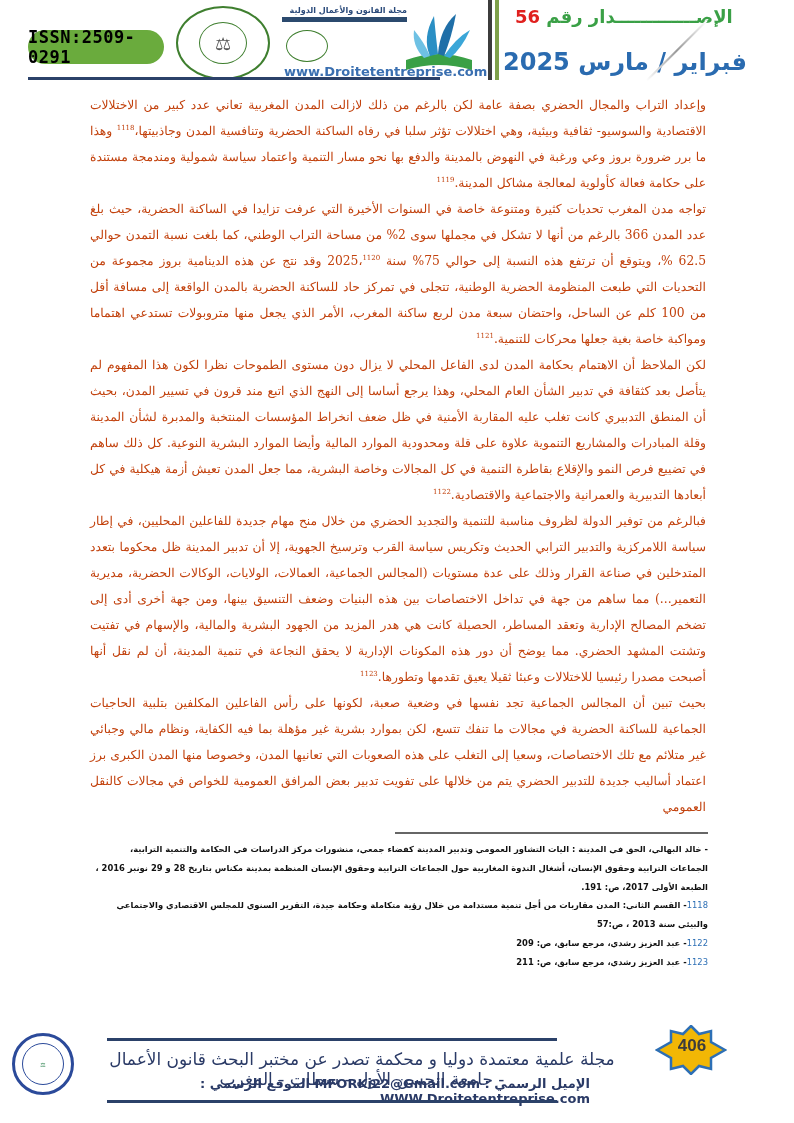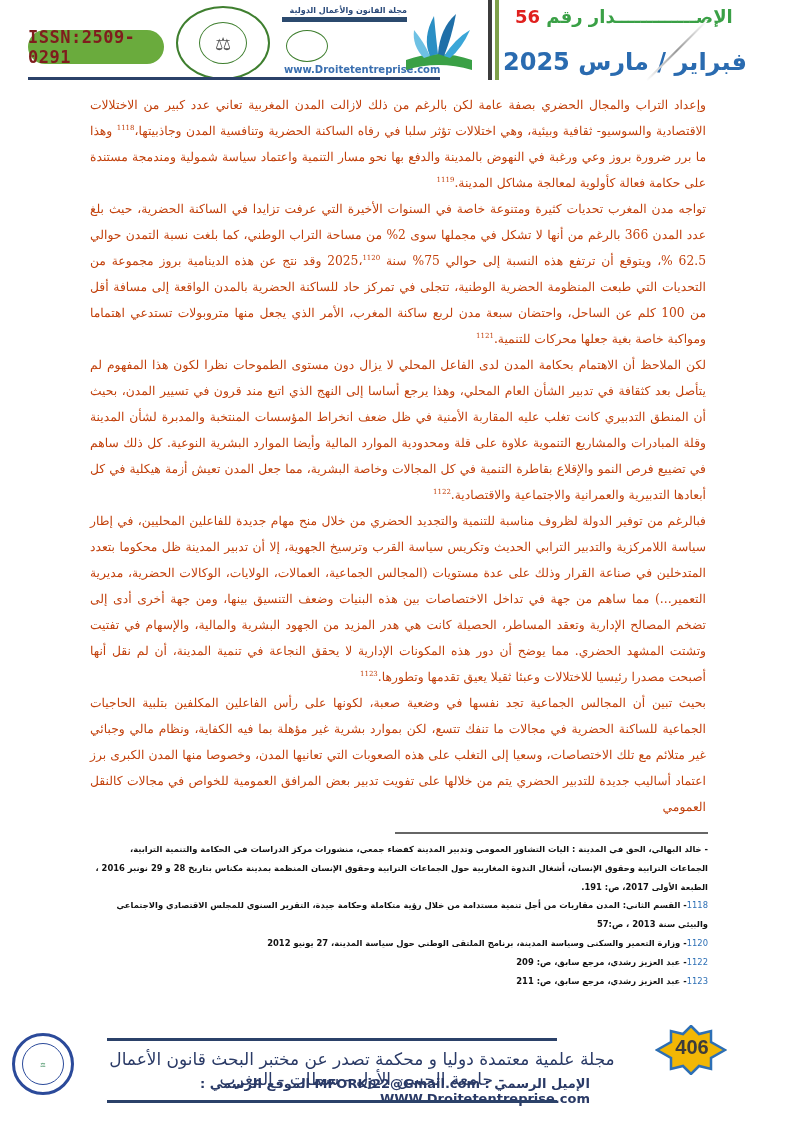--- a/index.html
+++ b/index.html
@@ -1,27 +1,27 @@
 <!DOCTYPE html>
 <html lang="ar"><head>
 <meta charset="utf-8">
 <style>
   html, body { margin: 0; padding: 0; background: #ffffff; }
   body { width: 794px; height: 1123px; position: relative; overflow: hidden; font-family: "DejaVu Sans", sans-serif; color: #111; }
 
   
   .header { position: absolute; left: 0; top: 0; width: 794px; height: 92px; }
-  .issn { position: absolute; left: 28px; top: 30px; width: 136px; height: 34px; background: #6aab3d; border-radius: 17px; color: #7f1d1d; font-family: "DejaVu Sans Mono", monospace; font-weight: bold; font-size: 17px; display: flex; align-items: center; justify-content: center; letter-spacing: 0.5px; }
+  .issn { position: absolute; left: 28px; top: 30px; width: 136px; height: 34px; background: #6aab3d; border-radius: 17px; color: #000000; font-family: "DejaVu Sans Mono", monospace; font-weight: bold; font-size: 17px; display: flex; align-items: center; justify-content: center; letter-spacing: 0.5px; }
   .seal1 { position: absolute; left: 176px; top: 6px; width: 90px; height: 70px; border: 2px solid #3f7f2f; border-radius: 50%; display:flex; align-items:center; justify-content:center; }
   .seal1 .inner { width: 46px; height: 40px; border: 1px solid #3f7f2f; border-radius: 50%; display:flex; align-items:center; justify-content:center; font-size: 18px; color:#555; }
   .journal-logo { position: absolute; left: 282px; top: 6px; width: 125px; height: 62px; }
   .journal-logo .jt { font-size: 8px; color:#2a4a7a; font-weight: bold; text-align:right; direction: rtl; }
   .journal-logo .jbar { height: 5px; background:#2b4a6e; margin-top:2px; }
   .journal-logo .jseal { position:absolute; left: 4px; top: 24px; width: 40px; height: 30px; border:1px solid #3f7f2f; border-radius:50%; }
-  .journal-logo .jurl { position:absolute; left: 2px; top: 58px; font-size: 10px; color:#3a6fb0; font-weight:bold; }
+  .journal-logo .jurl { position:absolute; left: 2px; top: 58px; font-size: 13px; color:#3a6fb0; font-weight:bold; }
   .book-logo { position: absolute; left: 400px; top: 8px; width: 78px; height: 68px; }
   .vbars { position: absolute; left: 488px; top: 0; width: 12px; height: 80px; }
   .vbars .b1 { position:absolute; left:0; top:0; width:4px; height:80px; background:#3c3c3c; }
   .vbars .b2 { position:absolute; left:7px; top:0; width:4px; height:80px; background:#7ea04a; }
   .issue-line { position: absolute; left: 515px; top: 6px; width: 240px; text-align: left; direction: rtl; font-size: 18px; font-weight: bold; color: #3aa046; }
   .issue-line .num { color: #e0201e; }
   .date-line { position: absolute; left: 503px; top: 48px; direction: rtl; font-size: 24px; font-weight: bold; color: #2a6bb0; }
   .diag { position: absolute; left: 706px; top: 20px; width: 2px; height: 85px; background: linear-gradient(#fff,#999,#fff); transform: rotate(45deg); transform-origin: top left; }
   .head-rule { position: absolute; left: 28px; top: 77px; width: 412px; height: 3px; background: #2b4169; }
 
@@ -38,21 +38,21 @@
   .footnotes b { font-weight: bold; }
 
   
   .footer-seal { position: absolute; left: 12px; top: 1033px; width: 62px; height: 62px; border-radius: 50%; border: 3px solid #2b4a9a; box-sizing: border-box; display:flex; align-items:center; justify-content:center; background:#fff; }
   .footer-seal .in { width: 40px; height: 40px; border-radius: 50%; border:1px solid #2b4a9a; font-size: 6px; display:flex; align-items:center; justify-content:center; color:#3a8a5a; }
   .foot-rule-top { position: absolute; left: 107px; top: 1038px; width: 450px; height: 3px; background: #2b4169; }
   .foot-rule-bot { position: absolute; left: 107px; top: 1100px; width: 450px; height: 3px; background: #2b4169; }
   .foot-line1 { position: absolute; left: 107px; top: 1049px; width: 510px; direction: rtl; text-align: center; font-size: 17px; font-weight: normal; color: #2a3a66; font-family: "DejaVu Sans", sans-serif; }
   .foot-line2 { position: absolute; left: 130px; top: 1076px; width: 460px; direction: rtl; text-align: right; font-size: 13px; font-weight: bold; color: #2a3a66; font-family: "DejaVu Sans", sans-serif; }
   .page-star { position: absolute; left: 655px; top: 1025px; width: 72px; height: 50px; }
-  .page-num { position: absolute; left: 672px; top: 1036px; width: 40px; text-align: center; font-weight: bold; font-size: 20px; color: #3c3c3c; font-family: "Liberation Sans", sans-serif; }
+  .page-num { position: absolute; left: 672px; top: 1036px; width: 40px; text-align: center; font-weight: bold; font-size: 17px; color: #3c3c3c; font-family: "Liberation Sans", sans-serif; }
 </style>
 </head>
 <body>
 
 <div class="header">
   <div class="issn">ISSN:2509-0291</div>
 
   <div class="seal1">
     <div class="inner">⚖</div>
   </div>
@@ -91,21 +91,20 @@
   <p><span>تواجه مدن المغرب تحديات كثيرة ومتنوعة خاصة في السنوات الأخيرة التي عرفت تزايدا في الساكنة الحضرية، حيث بلغ عدد المدن 366  بالرغم من أنها لا تشكل في مجملها سوى 2% من مساحة التراب الوطني، كما بلغت نسبة التمدن حوالي 62.5 %، ويتوقع أن ترتفع هذه النسبة إلى حوالي 75% سنة 2025،</span><sup>1120</sup><span> وقد نتج عن هذه الدينامية بروز مجموعة من التحديات التي طبعت المنظومة الحضرية الوطنية، تتجلى في تمركز حاد للساكنة الحضرية بالمدن الواقعة إلى مسافة أقل من 100 كلم عن الساحل، واحتضان سبعة مدن لربع ساكنة المغرب، الأمر الذي يجعل منها متروبولات تستدعي اهتماما ومواكبة خاصة بغية جعلها محركات للتنمية.</span><sup>1121</sup></p>
   <p><span> لكن الملاحظ أن الاهتمام بحكامة المدن لدى الفاعل المحلي لا يزال دون مستوى الطموحات نظرا لكون هذا المفهوم لم يتأصل بعد كثقافة في تدبير الشأن العام المحلي، وهذا يرجع أساسا إلى النهج الذي اتبع مند قرون في تسيير المدن، بحيث أن المنطق التدبيري كانت تغلب عليه المقاربة الأمنية في ظل ضعف انخراط المؤسسات المنتخبة والمدبرة لشأن المدينة وقلة المبادرات والمشاريع التنموية علاوة على قلة ومحدودية الموارد المالية وأيضا الموارد البشرية النوعية. كل ذلك ساهم في تضييع فرص النمو والإقلاع بقاطرة التنمية في كل المجالات وخاصة البشرية، مما جعل المدن تعيش أزمة هيكلية في كل أبعادها التدبيرية والعمرانية والاجتماعية والاقتصادية.</span><sup>1122</sup></p>
   <p><span>فبالرغم من توفير الدولة لظروف مناسبة للتنمية والتجديد الحضري من خلال منح مهام جديدة للفاعلين المحليين، في إطار سياسة اللامركزية والتدبير الترابي الحديث وتكريس سياسة القرب وترسيخ الجهوية، إلا أن تدبير المدينة ظل محكوما بتعدد المتدخلين في صناعة القرار وذلك على عدة مستويات (المجالس الجماعية، العمالات، الولايات، الوكالات الحضرية، مديرية التعمير...) مما ساهم من جهة في تداخل الاختصاصات بين هذه البنيات وضعف التنسيق بينها، ومن جهة أخرى أدى إلى تضخم المصالح الإدارية وتعقد المساطر، الحصيلة كانت هي هدر المزيد من الجهود البشرية والمالية، والإسهام في تفتيت وتشتت المشهد الحضري. مما يوضح أن دور هذه المكونات الإدارية لا يحقق النجاعة في تنمية المدينة، أن لم نقل أنها أصبحت مصدرا رئيسيا للاختلالات وعبئا ثقيلا يعيق تقدمها وتطورها.</span><sup>1123</sup></p>
   <p><span>بحيث تبين أن المجالس الجماعية تجد نفسها في وضعية صعبة، لكونها على رأس الفاعلين المكلفين بتلبية الحاجيات الجماعية للساكنة الحضرية في مجالات ما تنفك تتسع، لكن بموارد بشرية غير مؤهلة بما فيه الكفاية، ونظام مالي وجبائي غير متلائم مع تلك الاختصاصات، وسعيا إلى التغلب على هذه الصعوبات التي تعانيها المدن، وخصوصا منها المدن الكبرى برز اعتماد أساليب جديدة للتدبير الحضري يتم من خلالها على تفويت تدبير بعض المرافق العمومية للخواص في مجالات كالنقل العمومي</span></p>
 </div>
 
 <div class="fn-rule"></div>
 <div class="footnotes">
   <div><span class="fn-num"></span><b>- خالد البهالي، الحق في المدينة : اليات التشاور العمومي وتدبير المدينة كفضاء جمعي، منشورات مركز الدراسات في الحكامة والتنمية الترابية، الجماعات الترابية وحقوق الإنسان، أشغال الندوة المغاربية حول الجماعات الترابية وحقوق الإنسان المنظمة بمدينة مكناس بتاريخ 28 و 29 نونبر 2016 ، الطبعة الأولى 2017، ص: 191.</b></div>
   <div><span class="fn-num">1118</span><b>- القسم الثاني: المدن مقاربات من أجل تنمية مستدامة من خلال رؤية متكاملة وحكامة جيدة، التقرير السنوي للمجلس الاقتصادي والاجتماعي والبيئي سنة 2013 ، ص:57</b></div>
-  <div><span class="fn-num">1120</span><b>- وزارة التعمير والسكنى وسياسة المدينة، برنامج الملتقى الوطني حول سياسة المدينة، 27 يونيو 2012</b></div>
   <div><span class="fn-num">1122</span><b>- عبد العزيز رشدي، مرجع سابق، ص: 209</b></div>
   <div><span class="fn-num">1123</span><b>-  عبد العزيز رشدي، مرجع سابق، ص: 211</b></div>
 </div>
 
 <div class="footer-seal">
   <div class="in">⚖</div>
 </div>
 <div class="foot-rule-top"></div>
 <div class="foot-line1">مجلة علمية معتمدة  دوليا و محكمة تصدر عن مختبر البحث قانون الأعمال - جامعة الحسن الأول - سطات - المغرب</div>
 <div class="foot-line2">الإميل الرسمي :  MFORKi22@Gmail.com الموقع الرسمي : WWW.Droitetentreprise.com</div>

